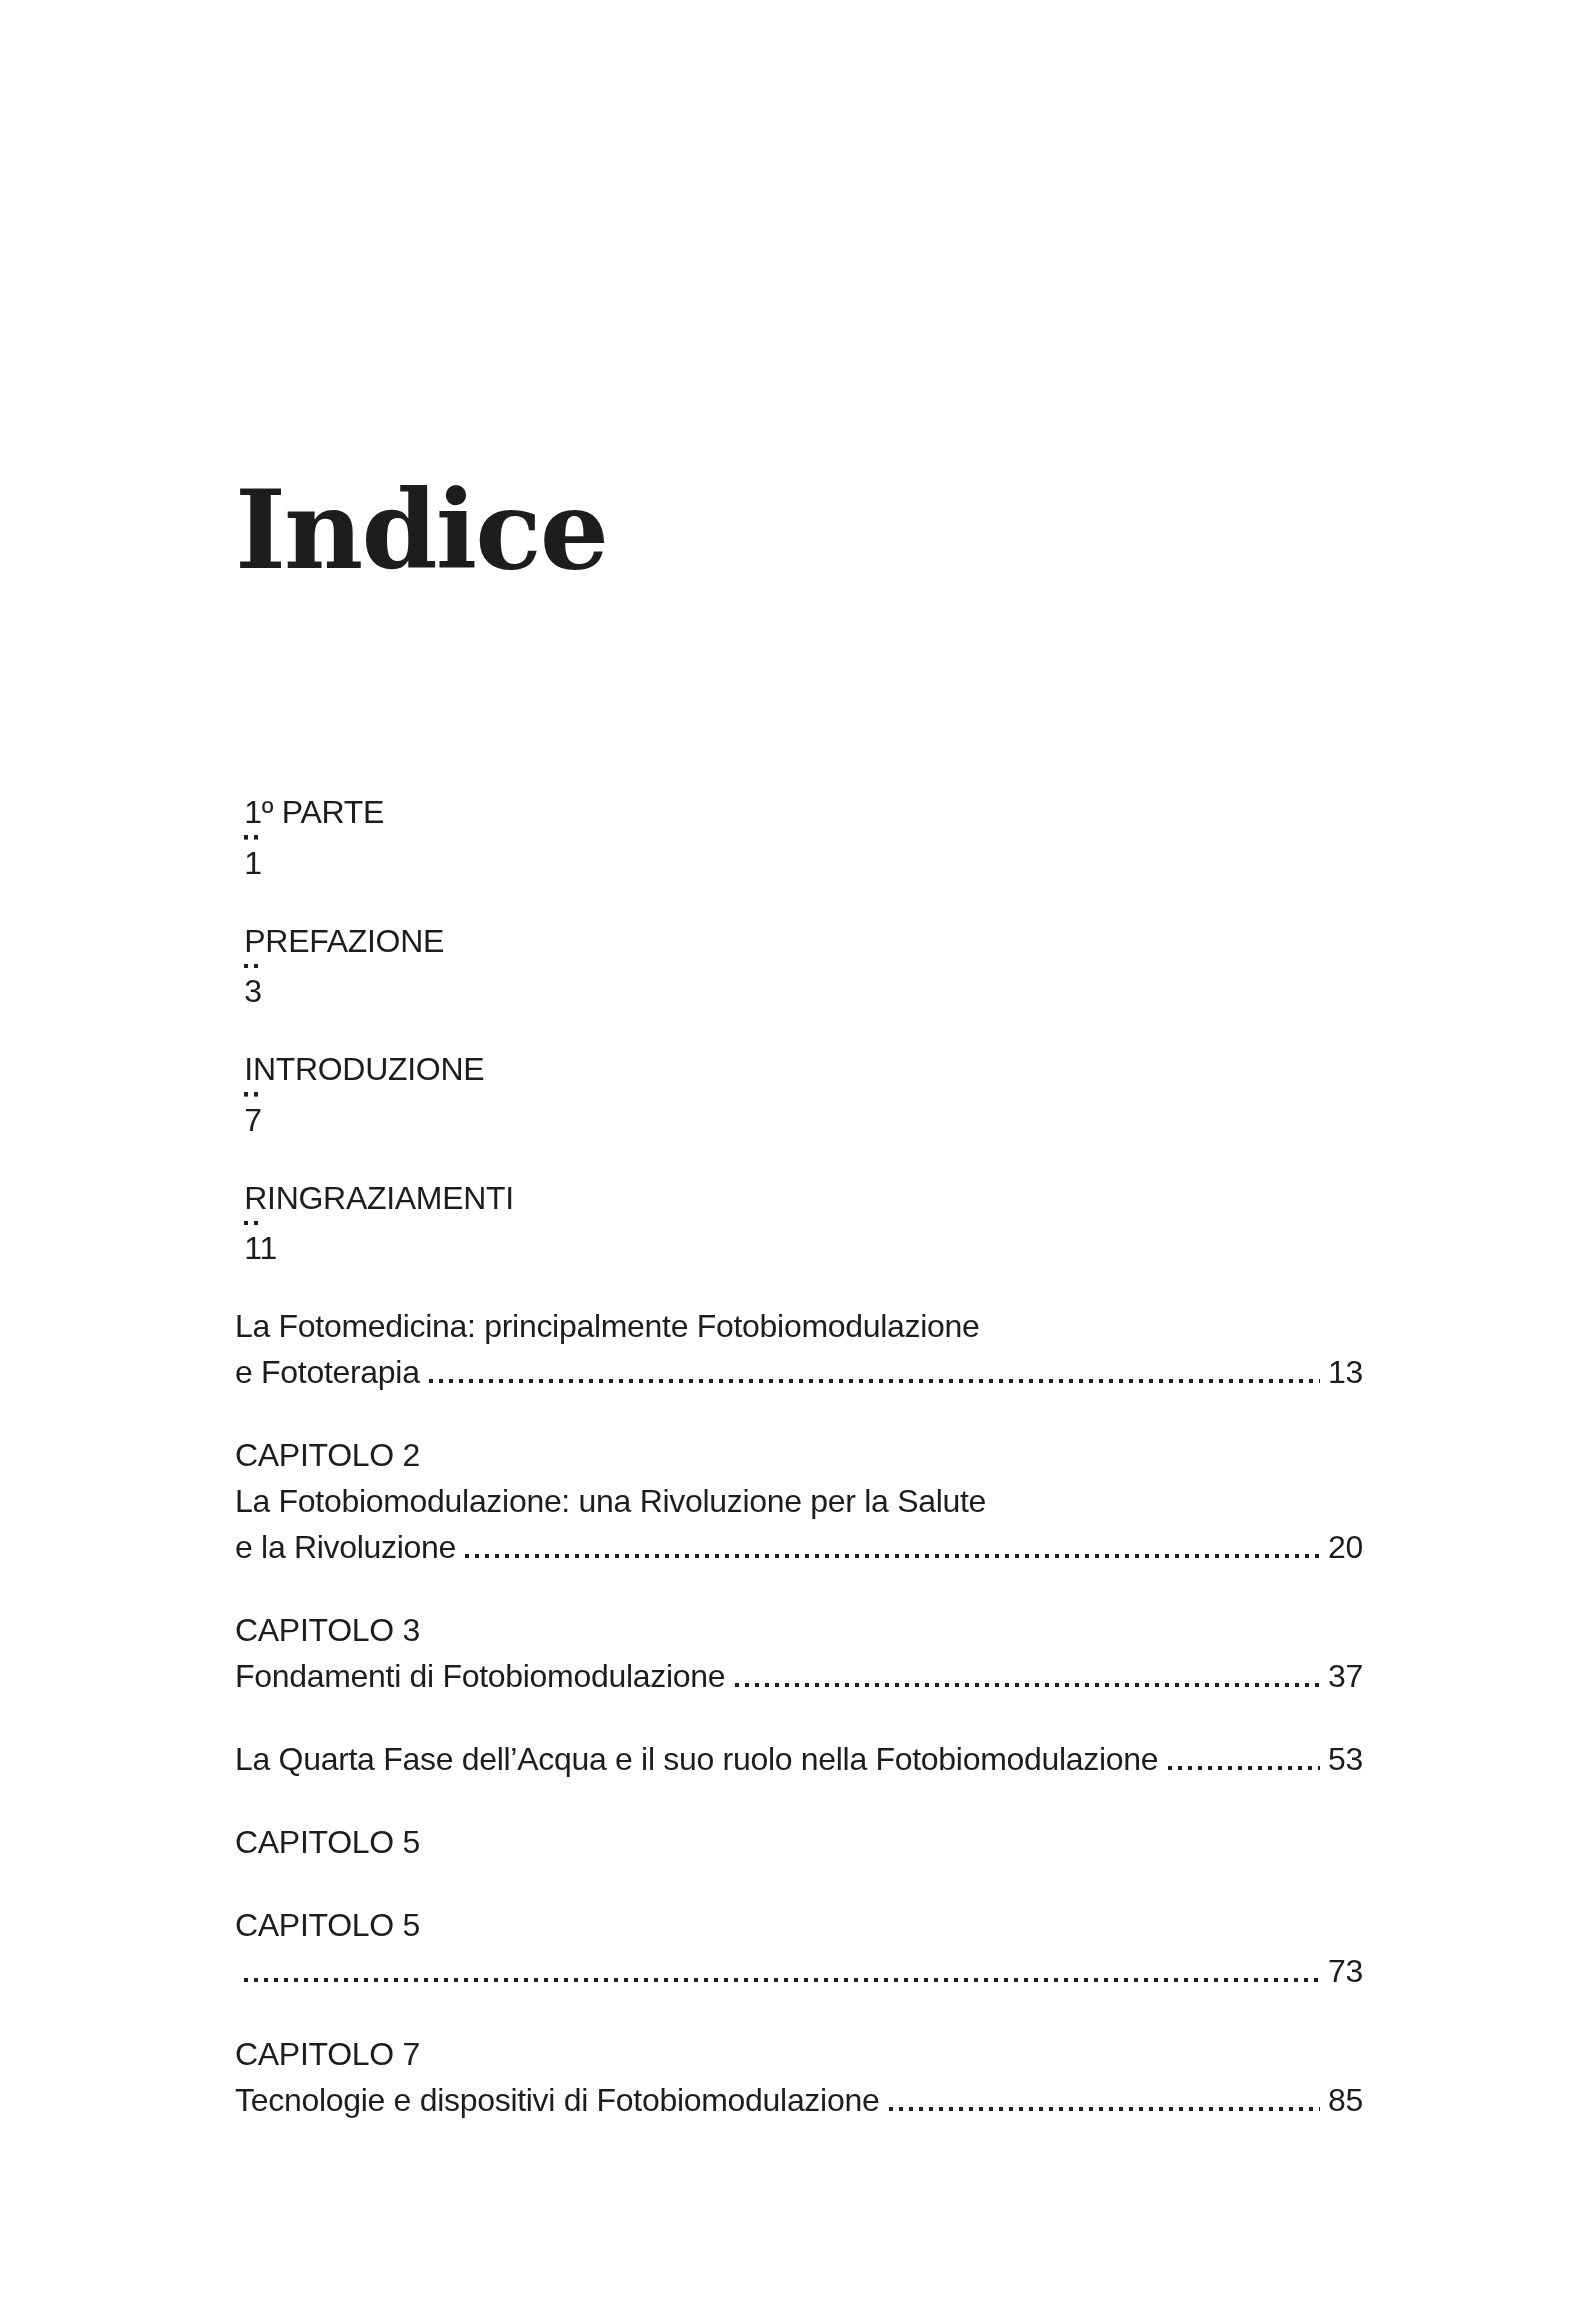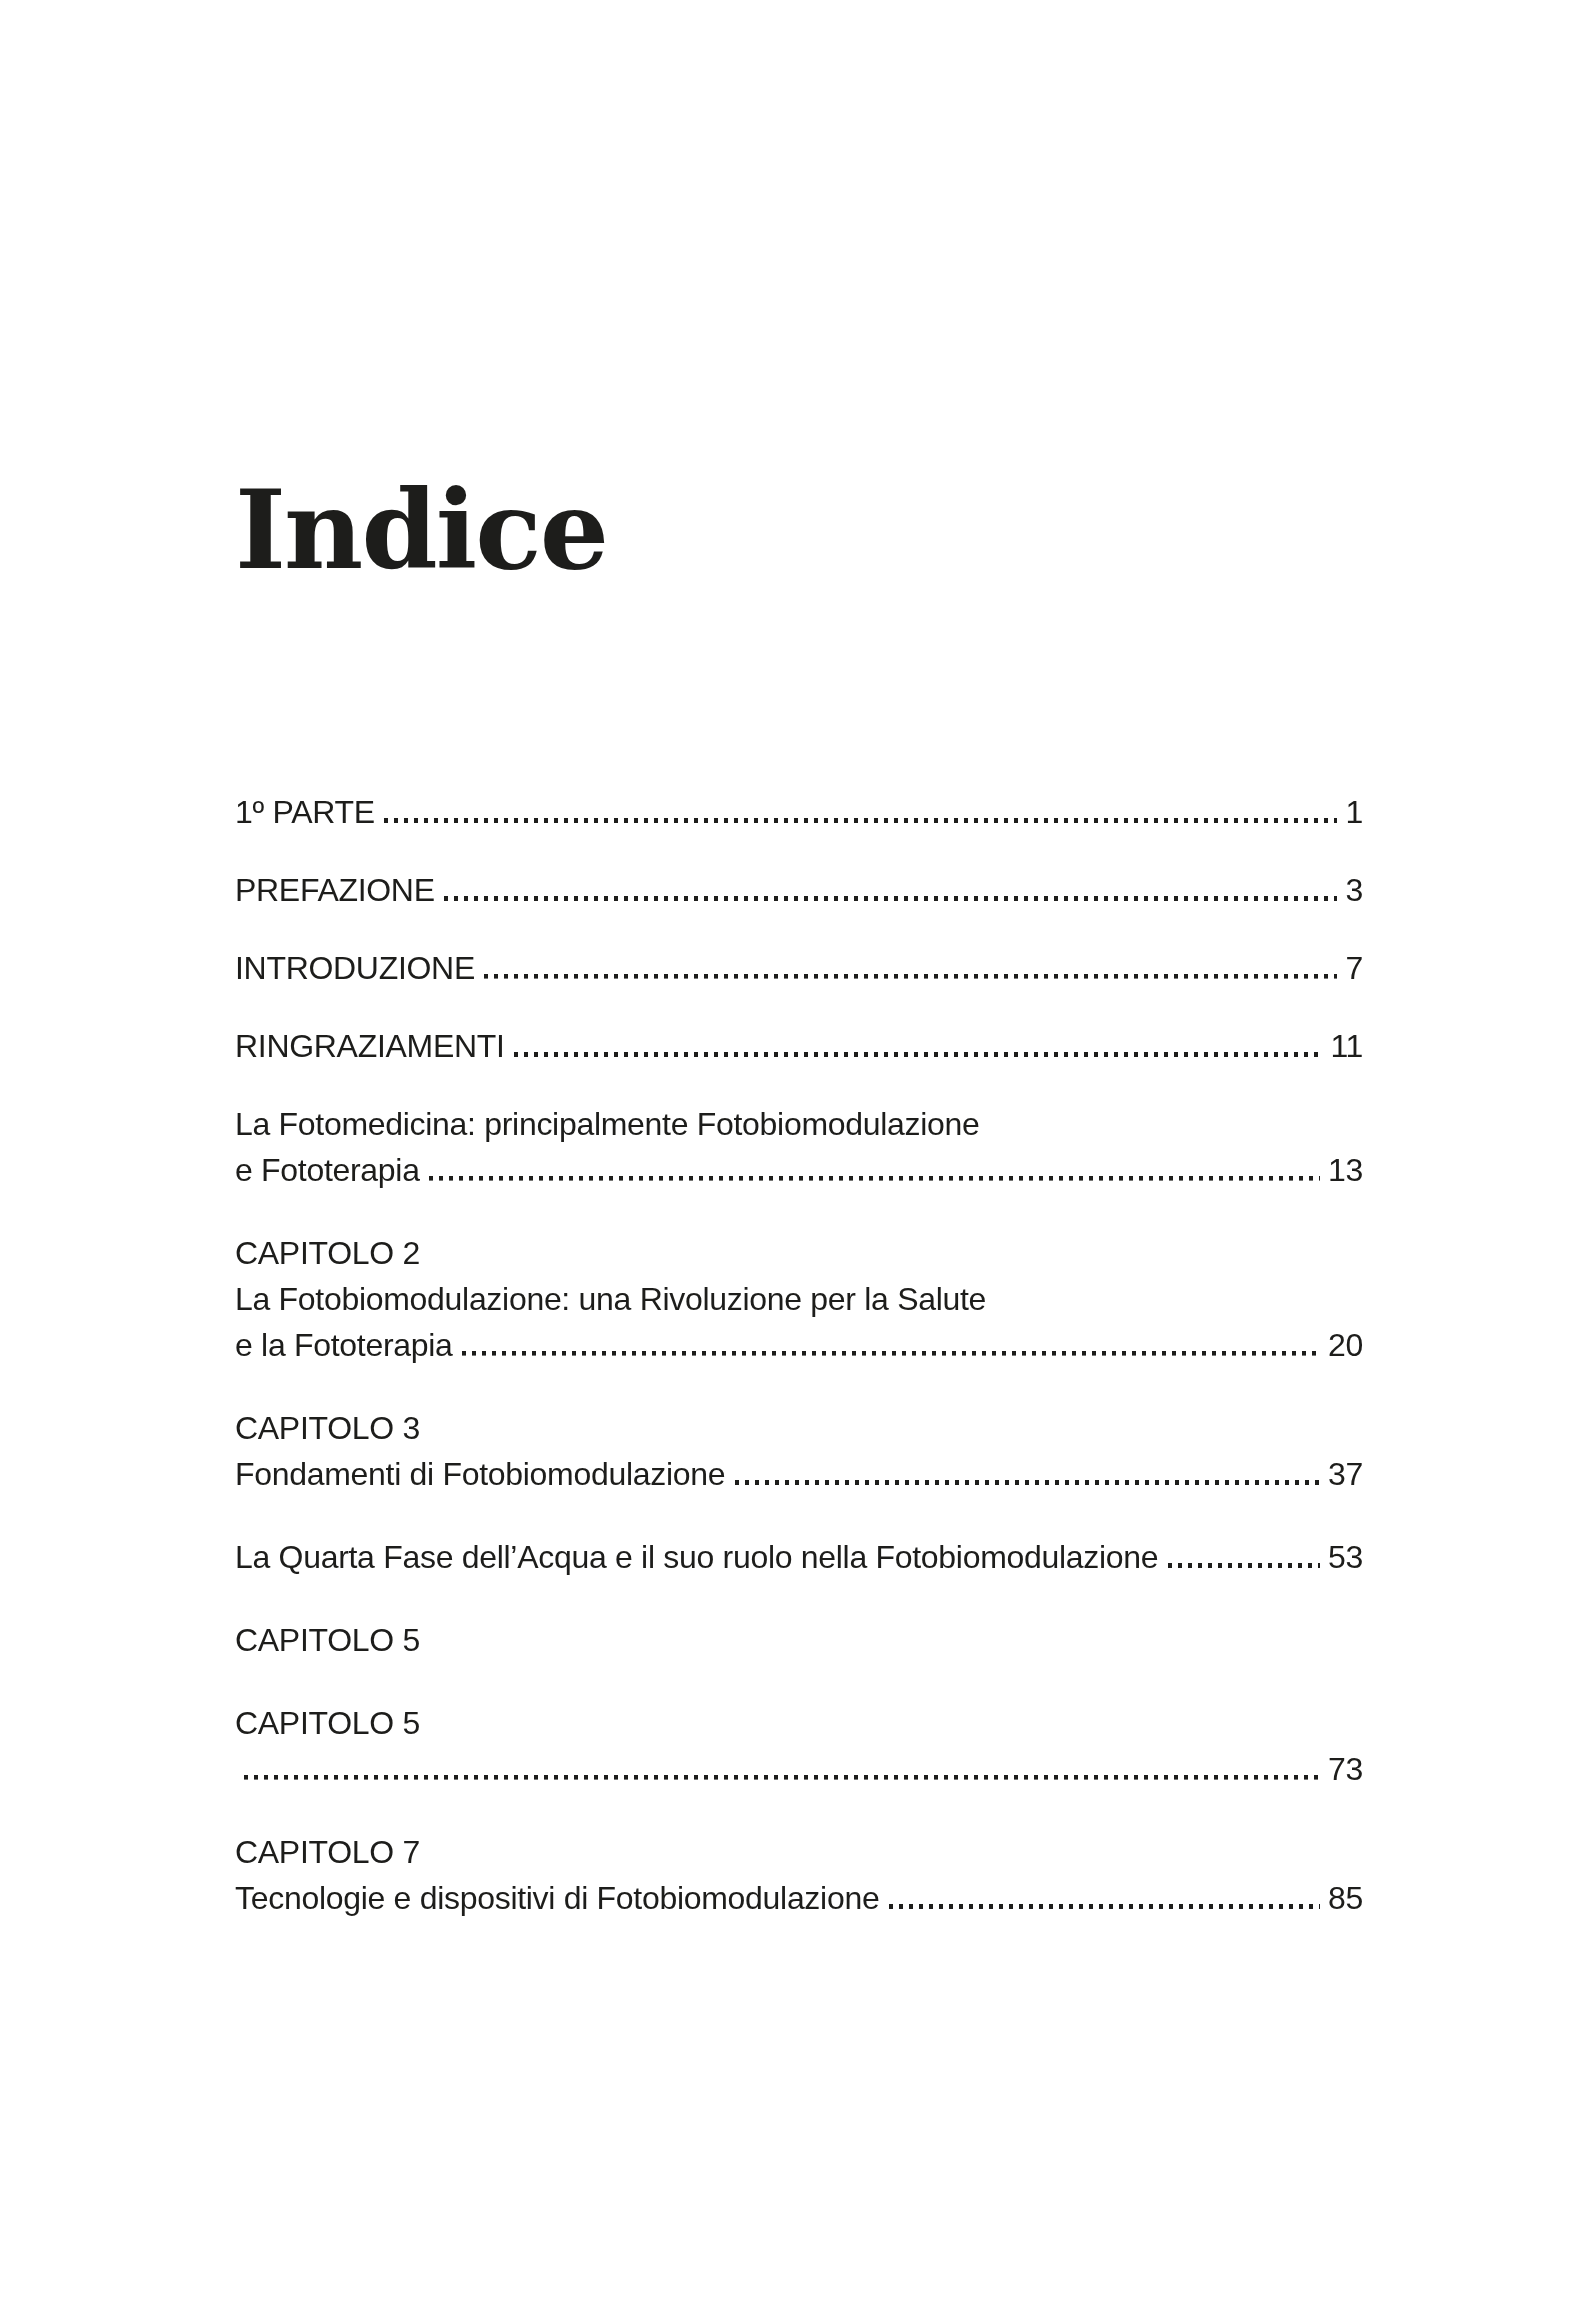--- a/index.html
+++ b/index.html
@@ -51,20 +51,21 @@
     background-image: repeating-linear-gradient(to right, #1d1d1b 0 4.2px, transparent 4.2px 10px);
     background-repeat: repeat-x;
     background-position: left bottom;
   }
   .pagenum {
     white-space: nowrap;
     flex: 0 0 auto;
   }
   .entry {
     margin-bottom: 32px;
+    flex-direction: column;
   }
   .chapter {
     margin-bottom: 37px;
   }
   .chapter .heading,
   .chapter .line {
     white-space: nowrap;
   }
 </style>
 </head>
@@ -106,21 +107,21 @@
         <span class="label">e Fototerapia</span>
         <span class="leader"></span>
         <span class="pagenum">13</span>
       </div>
     </div>
 
     <div class="chapter">
       <div class="heading">CAPITOLO 2</div>
       <div class="line">La Fotobiomodulazione: una Rivoluzione per la Salute</div>
       <div class="row">
-        <span class="label">e la Fototerapia</span>
+        <span class="label">e la Rivoluzione</span>
         <span class="leader"></span>
         <span class="pagenum">20</span>
       </div>
     </div>
 
     <div class="chapter">
       <div class="heading">CAPITOLO 3</div>
       <div class="row">
         <span class="label">Fondamenti di Fotobiomodulazione</span>
         <span class="leader"></span>

